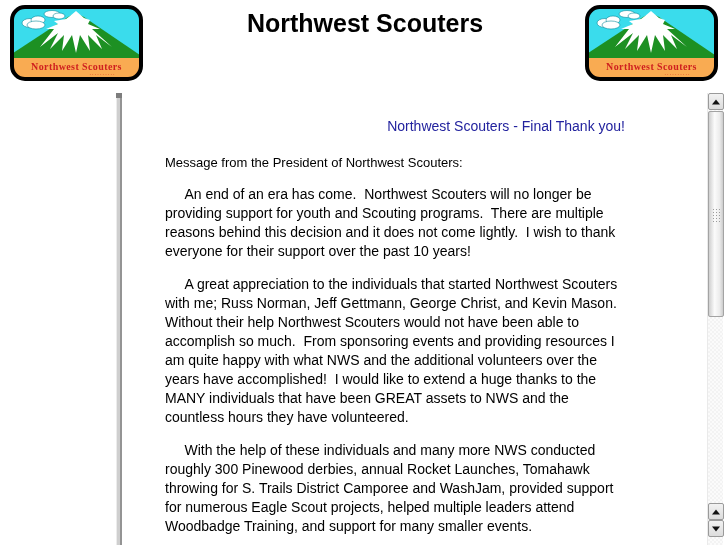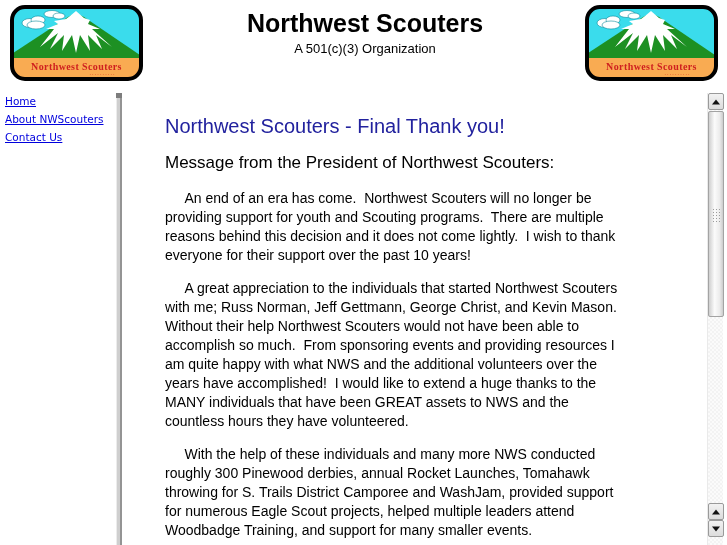--- a/index.html
+++ b/index.html
@@ -21,22 +21,22 @@
             color:#0000dd;text-decoration:underline;margin-bottom:7px;line-height:11px;cursor:pointer;}
 
   
   .frame-divider{position:absolute;left:116px;top:93px;width:6px;height:452px;
                  background:linear-gradient(to right,#ececec 0 1px,#cfcfcf 1px 4px,#949494 4px 6px);}
   .frame-divider::before{content:"";position:absolute;top:0;left:0;right:0;height:5px;background:#7d7d7d;}
 
   
   .main{position:absolute;left:123px;top:90px;width:584px;height:455px;overflow:hidden;}
   .text-col{margin-left:42px;width:460px;}
-  .page-heading{font-size:20px;line-height:21px;color:#22229e;text-align:left;margin-top:26px;}
-  .intro{font-size:17px;line-height:19px;margin-top:16px;}
+  .page-heading{font-size:14px;line-height:21px;color:#22229e;text-align:right;margin-top:26px;}
+  .intro{font-size:13px;line-height:19px;margin-top:16px;}
   .body-p{font-size:14px;line-height:19px;margin-top:10px;white-space:pre-wrap;}
   .closing{font-size:13px;line-height:19px;margin-top:10px;}
 
   
   .scrollbar{position:absolute;left:707px;top:93px;width:16px;height:452px;
              background:#fbfbfb;border-left:1px solid #eaeaea;box-sizing:border-box;
              background-image:conic-gradient(#f3f3f3 25%,transparent 0 50%,#f3f3f3 0 75%,transparent 0);
              background-size:4px 4px;}
   .sb-btn{position:absolute;left:0;width:16px;height:17px;background:linear-gradient(#f2f2f2,#dcdcdc);
           border:1px solid #9a9a9a;box-sizing:border-box;border-radius:2px;cursor:pointer;}
@@ -78,21 +78,20 @@
         <polygon fill="#ffffff" points="66,6 74,13 80,15 78,19 90,24 82,24 102,42 86,30 92,44 78,30 80,46 70,30 66,48 62,30 52,46 54,30 40,44 48,28 30,42 44,24 36,24 48,19 44,16 56,14 60,11"></polygon>
         <rect x="0" y="53" width="133" height="23" fill="#f9ab52"></rect>
         <text x="66.5" y="64.5" text-anchor="middle" font-family="Liberation Serif, serif" font-weight="bold" font-size="10" letter-spacing="0.4" fill="#cf1f1f">Northwest Scouters</text>
         <text x="92" y="71" text-anchor="middle" font-family="Liberation Serif, serif" font-weight="bold" font-size="4.5" fill="#cf1f1f">· · · · · · · · · ·</text>
       </g>
       <rect x="2" y="2" width="129" height="72" rx="13" fill="none" stroke="#000" stroke-width="4"></rect>
     </svg>
 
     <div class="header-text">
       <div class="site-title">Northwest Scouters</div>
-      <div class="site-org">A 501(c)(3) Organization</div>
     </div>
 
     <svg class="logo logo-right" viewBox="0 0 133 76">
       <defs>
         <clipPath id="lclipB">
             <rect x="2" y="2" width="129" height="72" rx="13"></rect>
           </clipPath>
       </defs>
       <g clip-path="url(#lclipB)">
         <rect x="0" y="0" width="133" height="76" fill="#3adcec"></rect>
@@ -106,25 +105,20 @@
         <polygon fill="#1d9023" points="0,50 58,12 66,8 74,12 133,52 133,58 0,58"></polygon>
         <polygon fill="#ffffff" points="66,6 74,13 80,15 78,19 90,24 82,24 102,42 86,30 92,44 78,30 80,46 70,30 66,48 62,30 52,46 54,30 40,44 48,28 30,42 44,24 36,24 48,19 44,16 56,14 60,11"></polygon>
         <rect x="0" y="53" width="133" height="23" fill="#f9ab52"></rect>
         <text x="66.5" y="64.5" text-anchor="middle" font-family="Liberation Serif, serif" font-weight="bold" font-size="10" letter-spacing="0.4" fill="#cf1f1f">Northwest Scouters</text>
         <text x="92" y="71" text-anchor="middle" font-family="Liberation Serif, serif" font-weight="bold" font-size="4.5" fill="#cf1f1f">· · · · · · · · · ·</text>
       </g>
       <rect x="2" y="2" width="129" height="72" rx="13" fill="none" stroke="#000" stroke-width="4"></rect>
     </svg>
   </div>
 
-  <div class="sidebar">
-    <a class="nav-link">Home</a>
-    <a class="nav-link">About NWScouters</a>
-    <a class="nav-link">Contact Us</a>
-  </div>
 
   <div class="frame-divider"></div>
 
   <div class="main">
     <div class="text-col">
       <div class="page-heading">Northwest Scouters - Final Thank you!</div>
       <p class="intro">Message from the President of Northwest Scouters:</p>
       <p class="body-p">     An end of an era has come.  Northwest Scouters will no longer be providing support for youth and Scouting programs.  There are multiple reasons behind this decision and it does not come lightly.  I wish to thank everyone for their support over the past 10 years!</p>
       <p class="body-p">     A great appreciation to the individuals that started Northwest Scouters with me; Russ Norman, Jeff Gettmann, George Christ, and Kevin Mason.   Without their help Northwest Scouters would not have been able to accomplish so much.  From sponsoring events and providing resources I am quite happy with what NWS and the additional volunteers over the years have accomplished!  I would like to extend a huge thanks to the MANY individuals that have been GREAT assets to NWS and the countless hours they have volunteered.</p>
       <p class="body-p">     With the help of these individuals and many more NWS conducted roughly 300 Pinewood derbies, annual Rocket Launches, Tomahawk throwing for S. Trails District Camporee and WashJam, provided support for numerous Eagle Scout projects, helped multiple leaders attend Woodbadge Training, and support for many smaller events.</p>

